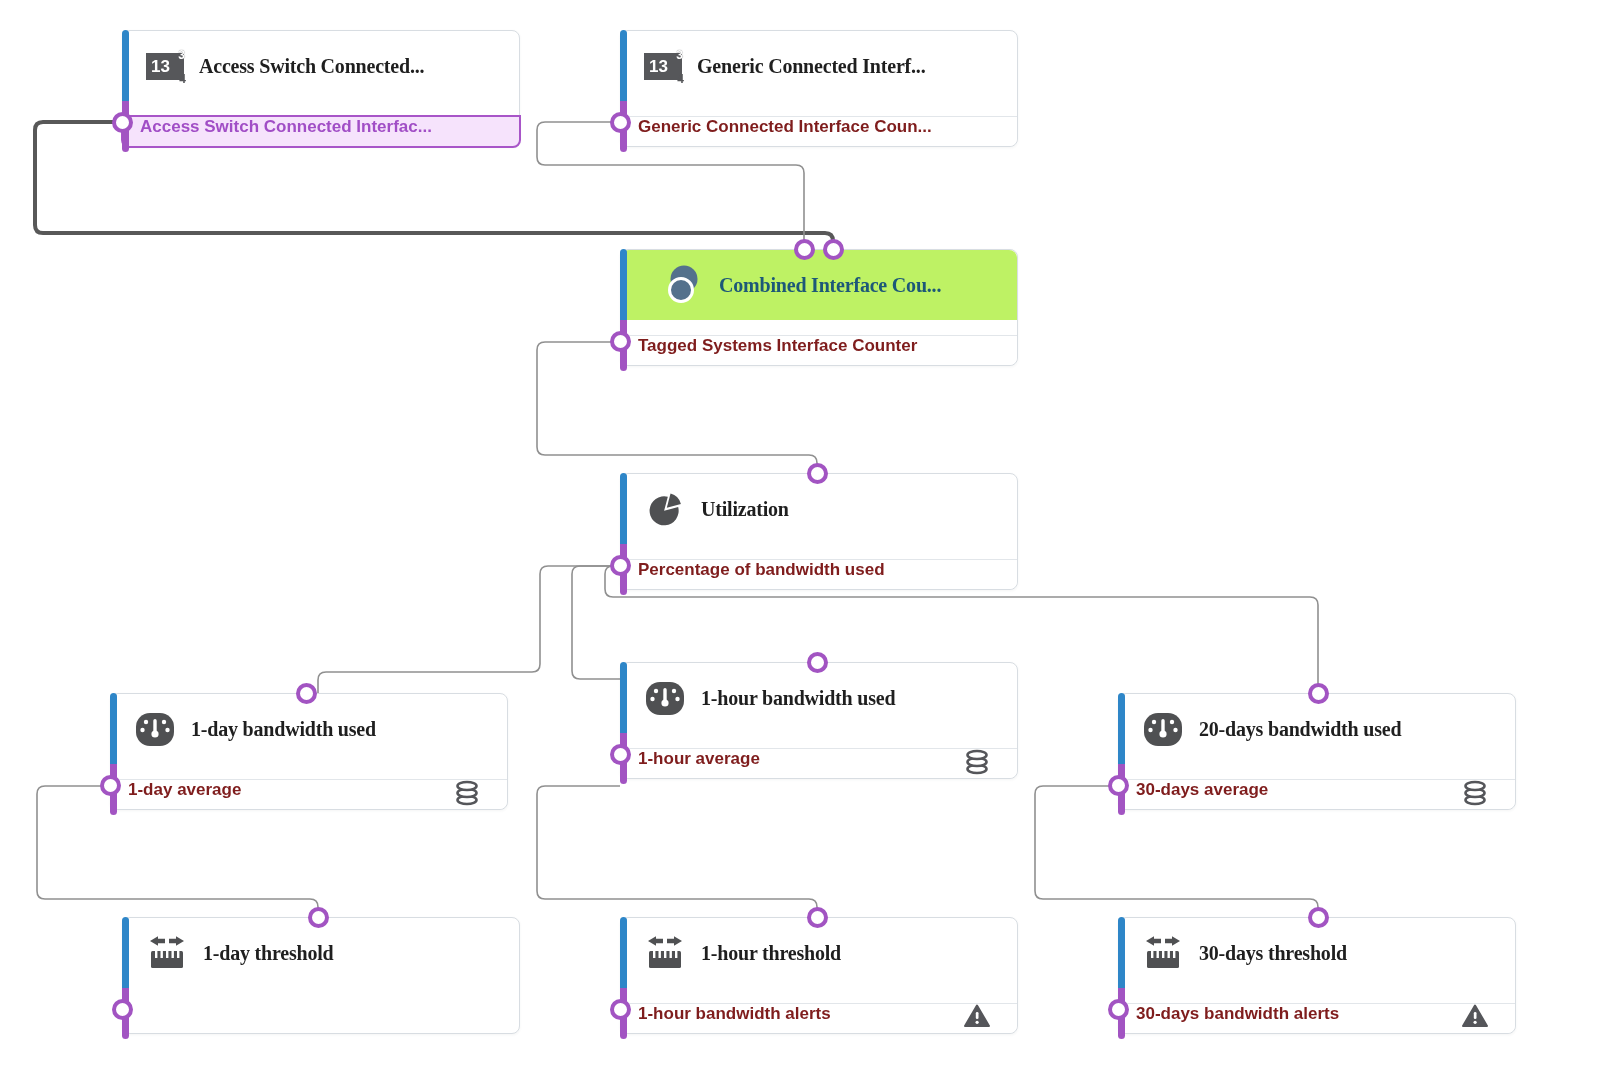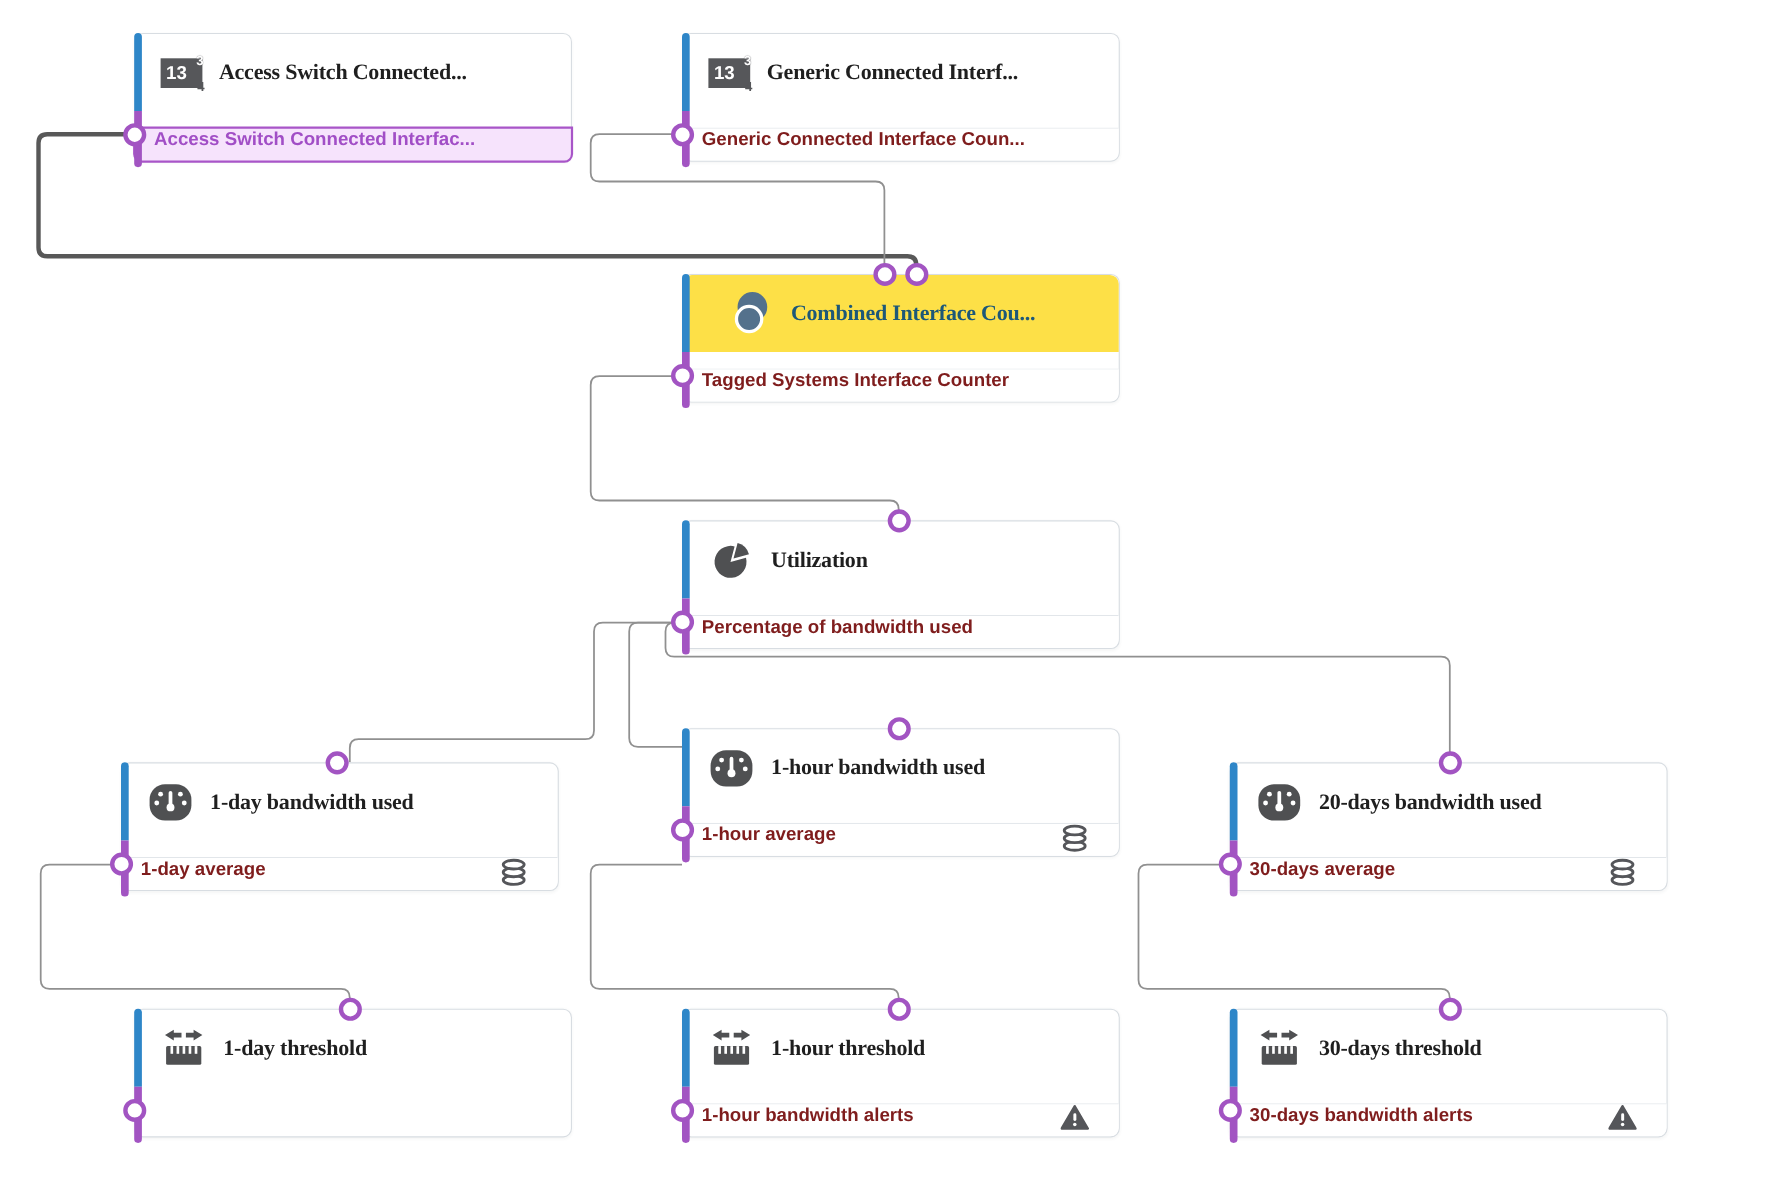--- a/index.html
+++ b/index.html
@@ -20,21 +20,21 @@
   .n-a{left:122px;top:30px}  .n-b{left:620px;top:30px}
   .n-c{left:620px;top:249px} .n-d{left:620px;top:473px}
   .n-e{left:110px;top:693px} .n-f{left:620px;top:662px} .n-g{left:1118px;top:693px}
   .n-h{left:122px;top:917px} .n-i{left:620px;top:917px} .n-j{left:1118px;top:917px}
 
   .header{
     position:absolute;left:0;right:0;top:0;height:70px;
     display:flex;align-items:center;gap:15px;padding-left:23px;
     border-radius:8px 8px 0 0;
   }
-  .header.combined{background:#fde047;padding-left:41px;}
+  .header.combined{background:#bef264;padding-left:41px;}
   .title{font-size:20px;font-weight:bold;color:#1f1f1f;letter-spacing:-0.2px;white-space:nowrap;font-family:Liberation Serif, serif;}
   .title.combined{color:#1d5878;}
 
   .subrow{
     position:absolute;left:0;right:0;top:70px;bottom:0;
     border-top:1px solid #e2e6ea;display:flex;align-items:flex-start;
     padding:0 27px 0 17px;border-radius:0 0 8px 8px;background:#fff;margin-top:15px;
   }
   .sublabel{font-size:17px;font-weight:bold;color:#7f1d1d;flex:1;white-space:nowrap;overflow:hidden;}
   .subrow.selected{

